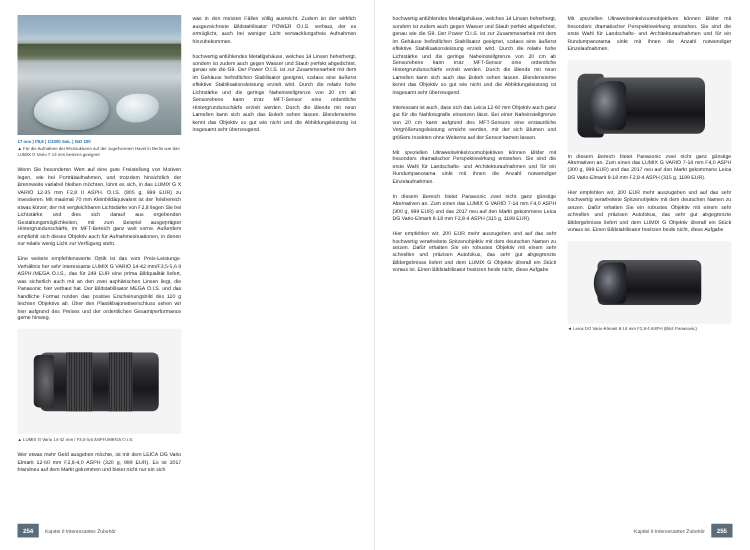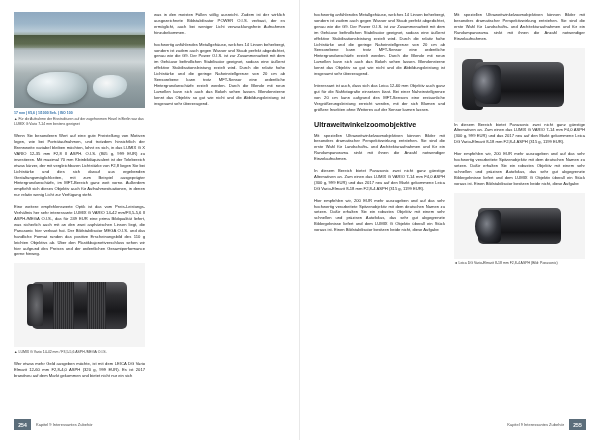--- a/index.html
+++ b/index.html
@@ -251,21 +251,20 @@
     </div>
   </div>
 
   <div class="page right">
     <div class="cols">
 
       <div class="col">
         <p class="body">hochwertig anfühlendes Metallgehäuse, welches 14 Linsen beherbergt, sondern ist zudem auch gegen Wasser und Staub perfekt abgedichtet, genau wie die G9. Der Power O.I.S. ist zur Zusammenarbeit mit dem im Gehäuse befindlichen Stabilisator geeignet, sodass eine äußerst effektive Stabilisationsleistung erzielt wird. Durch die relativ hohe Lichtstärke und die geringe Naheinstellgrenze von 20 cm ab Sensorebene kann trotz MFT-Sensor eine ordentliche Hintergrundunschärfe erzielt werden. Durch die Blende mit neun Lamellen kann sich auch das Bokeh sehen lassen. Blendensterne kennt das Objektiv so gut wie nicht und die Abbildungsleistung ist insgesamt sehr überzeugend.</p>
         <p class="body">Interessant ist auch, dass sich das Leica 12-60 mm Objektiv auch ganz gut für die Nahfotografie einsetzen lässt. Bei einer Naheinstellgrenze von 20 cm kann aufgrund des MFT-Sensors eine erstaunliche Vergrößerungsleistung erreicht werden, mit der sich Blumen und größere Insekten ohne Weiteres auf der Sensor kamen lassen.</p>
 
-        <h2 class="section">Ultraweitwinkelzoomobjektive</h2>
         <p class="body">Mit speziellen Ultraweitwinkelzoomobjektiven können Bilder mit besonders dramatischer Perspektivwirkung entstehen. Sie sind die erste Wahl für Landschafts- und Architekturaufnahmen und für ein Rundumpanorama sinkt mit ihnen die Anzahl notwendiger Einzelaufnahmen.</p>
         <p class="body">In diesem Bereich bietet Panasonic zwei nicht ganz günstige Alternativen an. Zum einen das LUMIX G VARIO 7-14 mm F4,0 ASPH (300 g, 999 EUR) und das 2017 neu auf den Markt gekommene Leica DG Vario-Elmarit 8-18 mm F2,8-4 ASPH (315 g, 1199 EUR).</p>
         <p class="body">Hier empfehlen wir, 200 EUR mehr auszugeben und auf das sehr hochwertig verarbeitete Spitzenobjektiv mit dem deutschen Namen zu setzen. Dafür erhalten Sie ein robustes Objektiv mit einem sehr schnellen und präzisen Autofokus, das sehr gut abgegrenzte Bildergebnisse liefert und dem LUMIX G Objektiv überall ein Stück voraus ist. Einen Bildstabilisator besitzen beide nicht, diese Aufgabe</p>
       </div>
 
       <div class="col">
         <p class="body">Mit speziellen Ultraweitwinkelzoomobjektiven können Bilder mit besonders dramatischer Perspektivwirkung entstehen. Sie sind die erste Wahl für Landschafts- und Architekturaufnahmen und für ein Rundumpanorama sinkt mit ihnen die Anzahl notwendiger Einzelaufnahmen.</p>
 
         <div class="photo product uww-shot">
           <div class="hood"></div>

